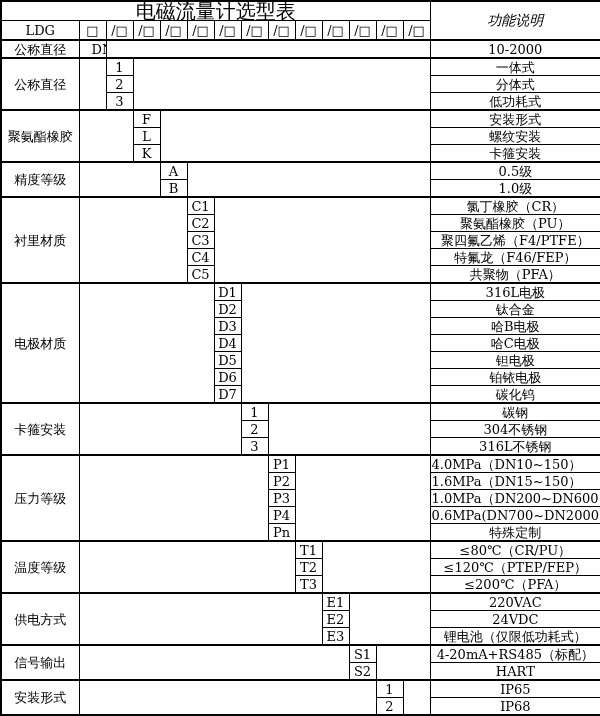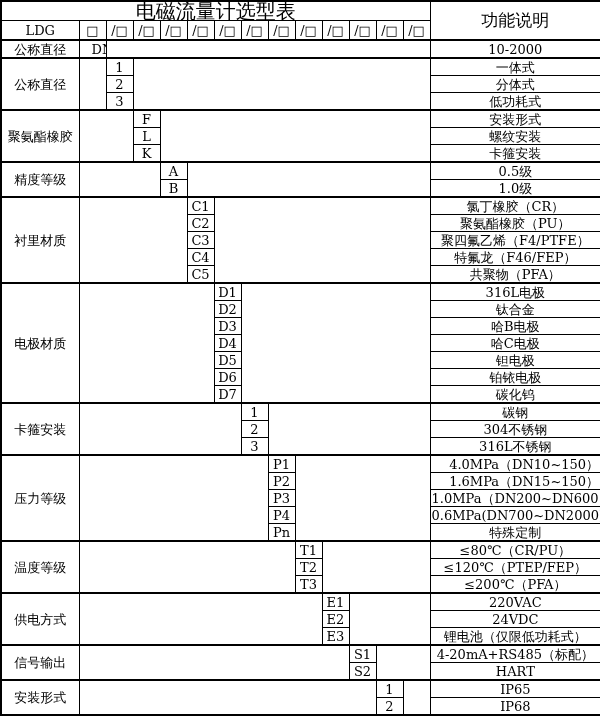--- a/index.html
+++ b/index.html
@@ -17,23 +17,23 @@
     height:16px;
     padding:0 1px;
     text-align:center;
     vertical-align:middle;
     white-space:nowrap;
     overflow:hidden;
   }
   tr.hrow td{height:18px;}
   tr.sec > td{border-top:2px solid #000;}
   td.title-cell{font-size:20px;}
-  td.desc-hd{font-size:17px;}
+  td.desc-hd{font-size:14px;font-style:italic;}
   td.code{font-size:13px;}
-  td.left{text-align:right;}
+  td.left{text-align:left;}
   td.dn{text-align:left;padding-left:12px;}
 </style>
 </head>
 <body>
 
 <table class="sel">
   <colgroup>
     <col style="width:78px">
     <col style="width:27px">
       <col style="width:27px">

